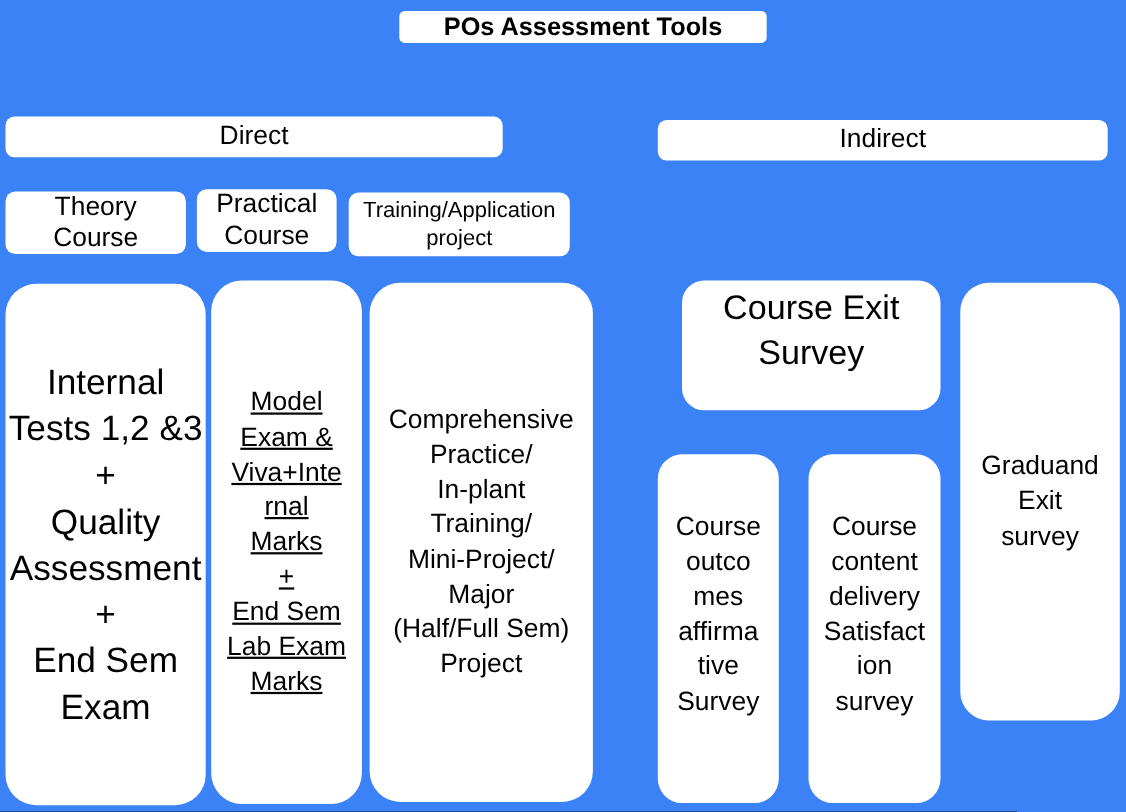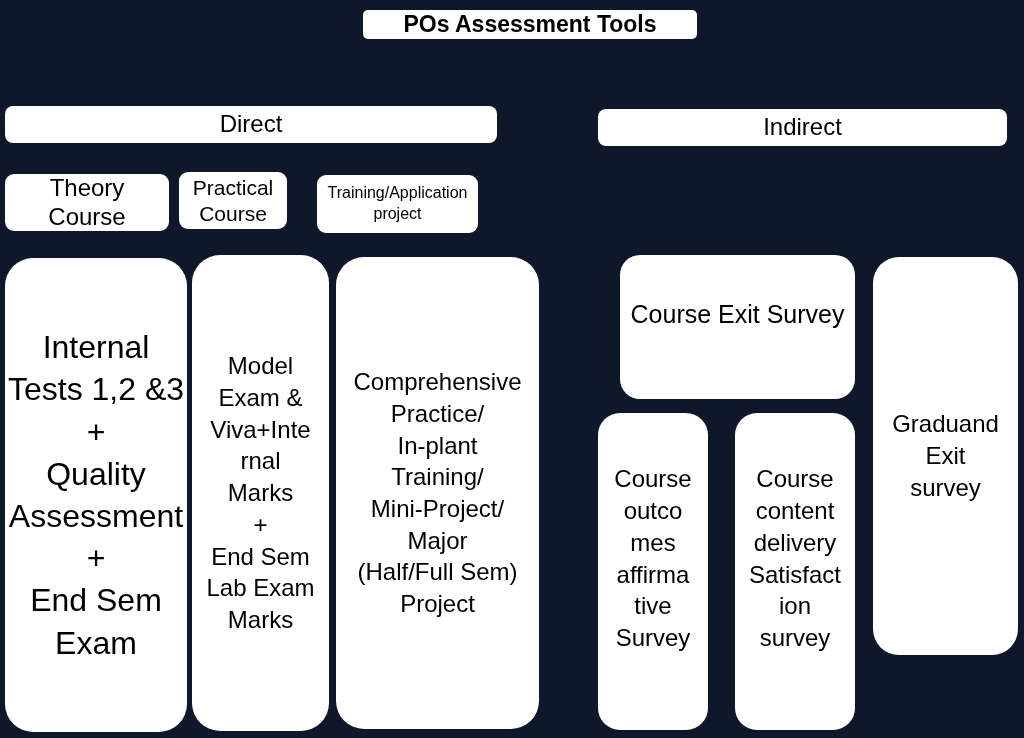--- a/index.html
+++ b/index.html
@@ -4,21 +4,21 @@
 <style>
   html, body {
     margin: 0;
     padding: 0;
     background: #000000;
   }
   .canvas {
     position: relative;
     width: 1024px;
     height: 738px;
-    background: #0f172a;
+    background: #3b82f6;
     font-family: "Liberation Sans", sans-serif;
     color: #000000;
     overflow: hidden;
   }
   .box {
     position: absolute;
     background: #ffffff;
     color: #000000;
     display: flex;
     align-items: center;
@@ -31,71 +31,72 @@
   
   .title-box {
     left: 363px; top: 10px; width: 334px; height: 29px;
     border-radius: 5px;
     font-size: 23px;
     font-weight: bold;
     line-height: 1.1;
   }
   
   .direct-header {
-    left: 5px; top: 106px; width: 492px; height: 37px;
+    left: 5px; top: 106px; width: 452px; height: 37px;
     border-radius: 8px;
     font-size: 24px;
     line-height: 1.1;
   }
   .indirect-header {
     left: 598px; top: 109px; width: 409px; height: 37px;
     border-radius: 8px;
     font-size: 24px;
     line-height: 1.1;
   }
   
   .theory-header {
     left: 5px; top: 174px; width: 164px; height: 57px;
     border-radius: 9px;
     font-size: 24px;
     line-height: 1.2;
   }
   .practical-header {
-    left: 179px; top: 172px; width: 108px; height: 57px;
+    left: 179px; top: 172px; width: 127px; height: 57px;
     border-radius: 9px;
-    font-size: 21px;
+    font-size: 24px;
     line-height: 1.2;
   }
   .training-header {
-    left: 317px; top: 175px; width: 161px; height: 58px;
+    left: 317px; top: 175px; width: 201px; height: 58px;
     border-radius: 9px;
-    font-size: 16px;
+    font-size: 20px;
     line-height: 1.3;
   }
   
   .direct-box-1 {
     left: 5px; top: 258px; width: 182px; height: 474px;
     border-radius: 28px;
     font-size: 32px;
   }
   .direct-box-2 {
     left: 192px; top: 255px; width: 137px; height: 476px;
     border-radius: 28px;
     font-size: 24px;
+    text-decoration: underline;
   }
   .direct-box-3 {
     left: 336px; top: 257px; width: 203px; height: 472px;
     border-radius: 28px;
     font-size: 24px;
   }
   
   .course-exit-box {
-    left: 620px; top: 255px; width: 235px; height: 144px;
+    left: 620px; top: 255px; width: 235px; height: 118px;
     border-radius: 20px;
-    font-size: 25px;
+    font-size: 31px;
     padding-bottom: 26px;
   }
   .outcomes-box {
     left: 598px; top: 413px; width: 110px; height: 317px;
     border-radius: 22px;
     font-size: 24px;
     padding-bottom: 26px;
   }
   .delivery-box {
     left: 735px; top: 413px; width: 120px; height: 317px;

